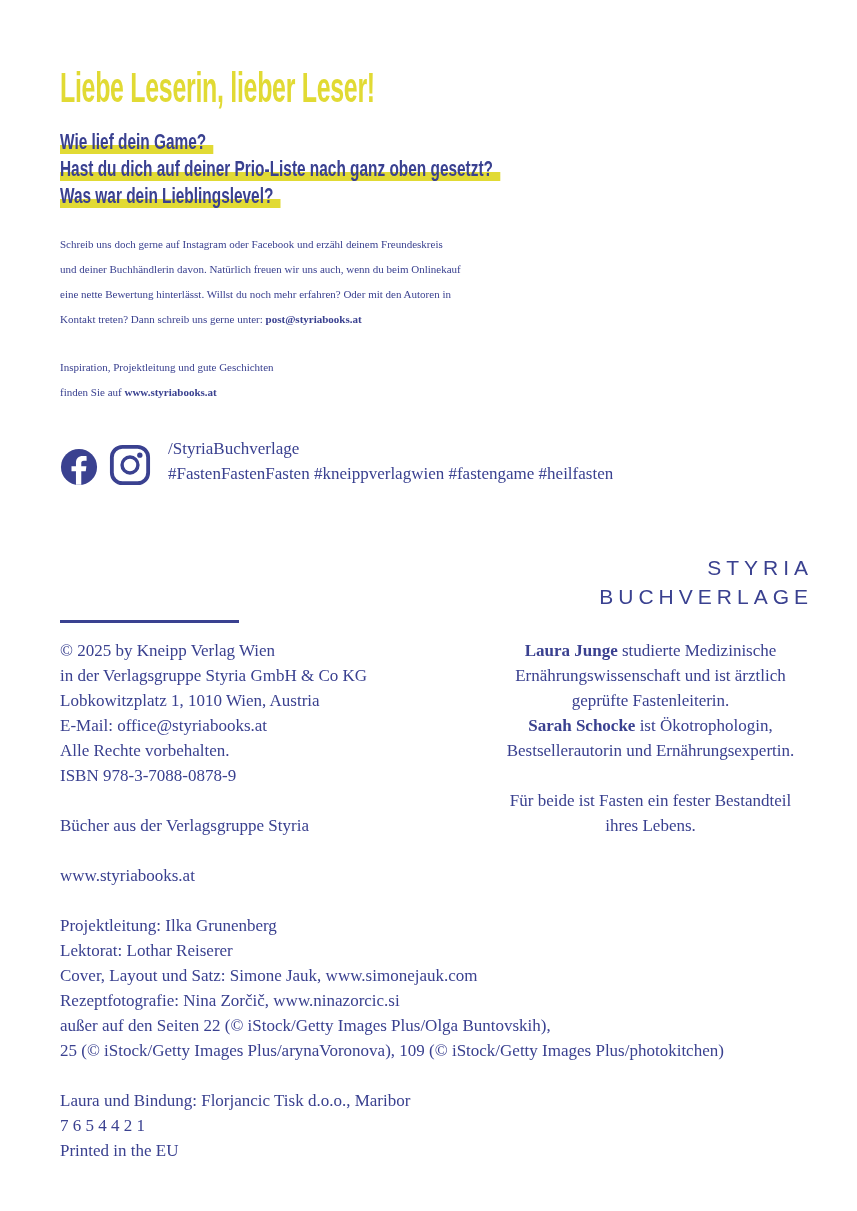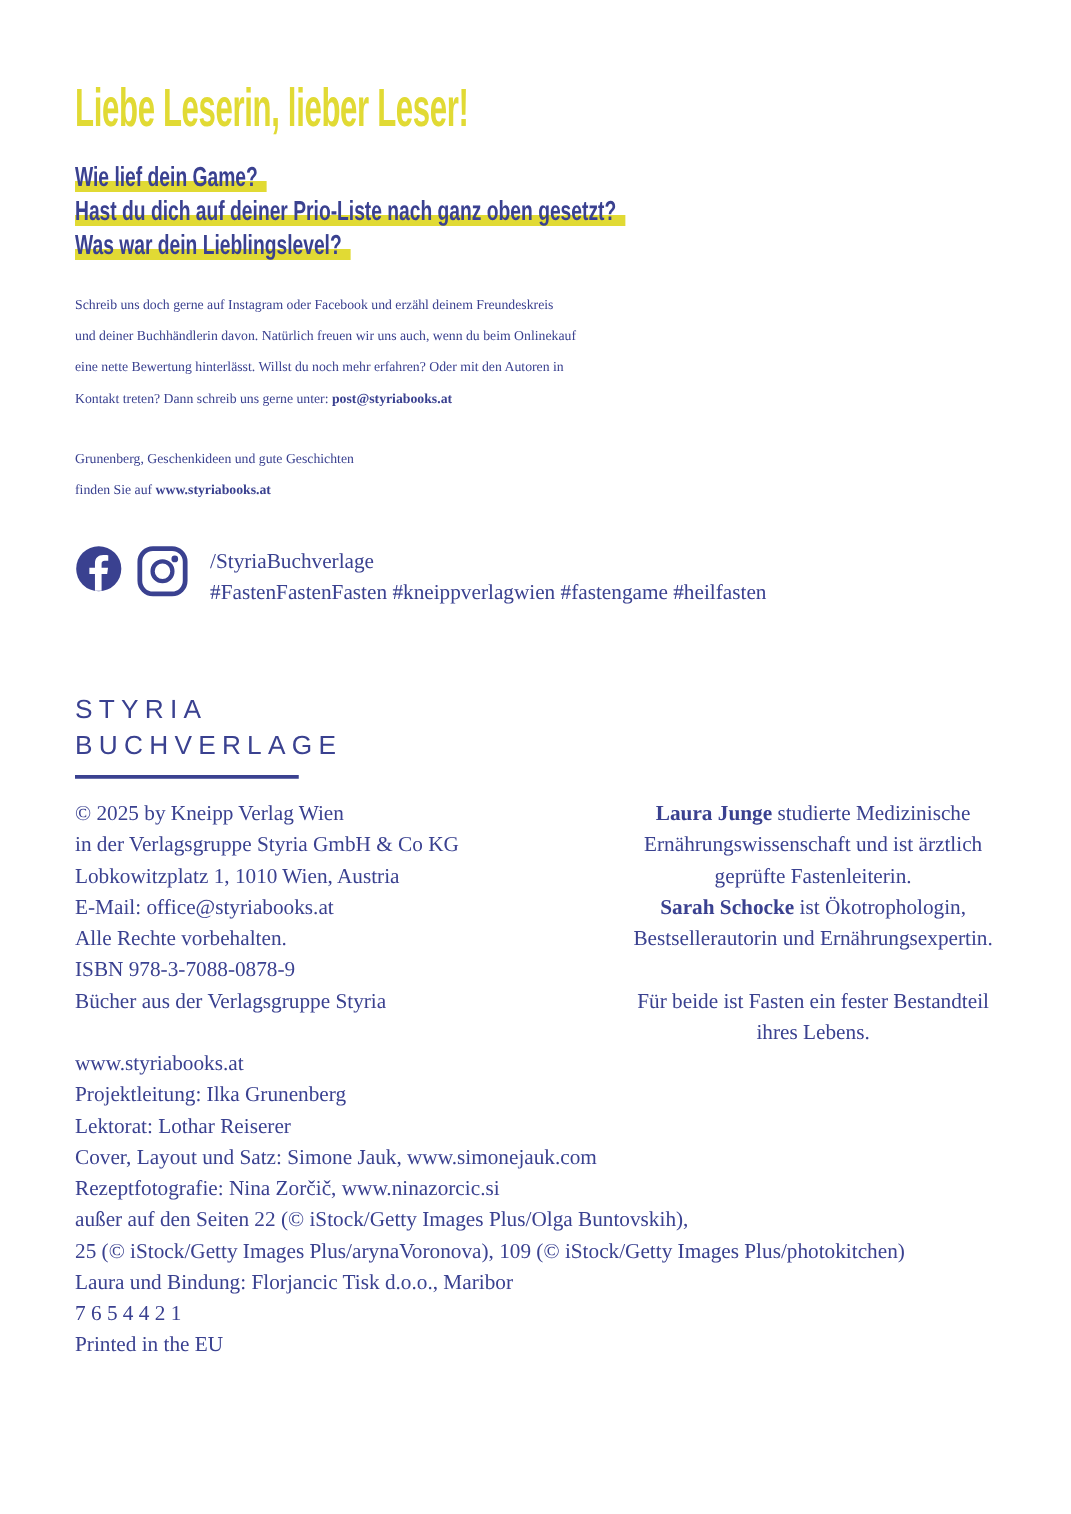--- a/index.html
+++ b/index.html
@@ -27,54 +27,54 @@
   }
   .questions .line{
     display:inline-block;padding-right:10px;
     background:linear-gradient(to bottom, transparent 63%, #e1da34 63%, #e1da34 96%, transparent 96%);
   }
 
   .para{margin:23px 0 0 0;font-size:11px;line-height:25px;white-space:nowrap;}
   .para b, .block b, .authors b{font-weight:700;}
 
   
-  .social{margin-top:31px;display:flex;align-items:flex-start;}
+  .social{margin-top:31px;display:flex;align-items:flex-end;}
   .social svg{display:block;}
   .icon-fb{margin-right:11px;}
   .icon-ig{margin-right:17px;}
   .social-text{font-size:17px;line-height:25px;white-space:nowrap;}
 
   
   .logo{
     margin-top:67px;
     font-family:"Liberation Sans",sans-serif;font-weight:400;
-    font-size:21px;line-height:29px;letter-spacing:5px;color:#3a4190;
+    font-size:21px;line-height:29px;letter-spacing:5px;color:#3a4190;text-align:right;
   }
   .logo-rule{width:179px;height:3px;background:#3a4190;margin-top:9px;}
 
   
   .columns{display:flex;margin-top:15px;}
   .col-left{flex:0 0 428px;width:428px;}
   .col-right{flex:1;}
   .block{margin:0;font-size:17px;line-height:25px;white-space:nowrap;}
-  .block + .block{}
+  .block + .block{margin-top:25px;}
   .authors{margin:0;font-size:17px;line-height:25px;white-space:nowrap;text-align:center;}
 </style>
 </head>
 <body>
 
 <div class="page">
 
   <h1 class="title">Liebe Leserin, lieber Leser!</h1>
 
   <div class="questions"><span class="line">Wie lief dein Game?</span><br><span class="line">Hast du dich auf deiner Prio-Liste nach ganz oben gesetzt?</span><br><span class="line">Was war dein Lieblingslevel?</span></div>
 
   <p class="para"><span class="line">Schreib uns doch gerne auf Instagram oder Facebook und erzähl deinem Freundeskreis</span><br><span class="line">und deiner Buchhändlerin davon. Natürlich freuen wir uns auch, wenn du beim Onlinekauf</span><br><span class="line">eine nette Bewertung hinterlässt. Willst du noch mehr erfahren? Oder mit den Autoren in</span><br><span class="line">Kontakt treten? Dann schreib uns gerne unter: <b>post@styriabooks.at</b></span></p>
 
-  <p class="para"><span class="line">Grunenberg, Geschenkideen und gute Geschichten</span><br><span class="line">finden Sie auf <b>www.styriabooks.at</b></span></p>
+  <p class="para"><span class="line">Inspiration, Projektleitung und gute Geschichten</span><br><span class="line">finden Sie auf <b>www.styriabooks.at</b></span></p>
 
   <div class="social">
     <span class="icon-fb">
       <svg width="38" height="38" viewBox="0 0 40 40">
         <circle cx="20" cy="20" r="19" fill="#3a4190"></circle>
         <path fill="#ffffff" d="M22.4 38.6V24.4h4.7l.7-5.2h-5.4v-3.3c0-1.5.5-2.6 2.7-2.6h2.9V8.7c-.5-.1-2.2-.2-4.2-.2-4.2 0-7 2.5-7 7v3.7h-4.7v5.2h4.7v14.2z"></path>
       </svg>
     </span>
     <span class="icon-ig">
       <svg width="42" height="42" viewBox="0 0 44 44">

